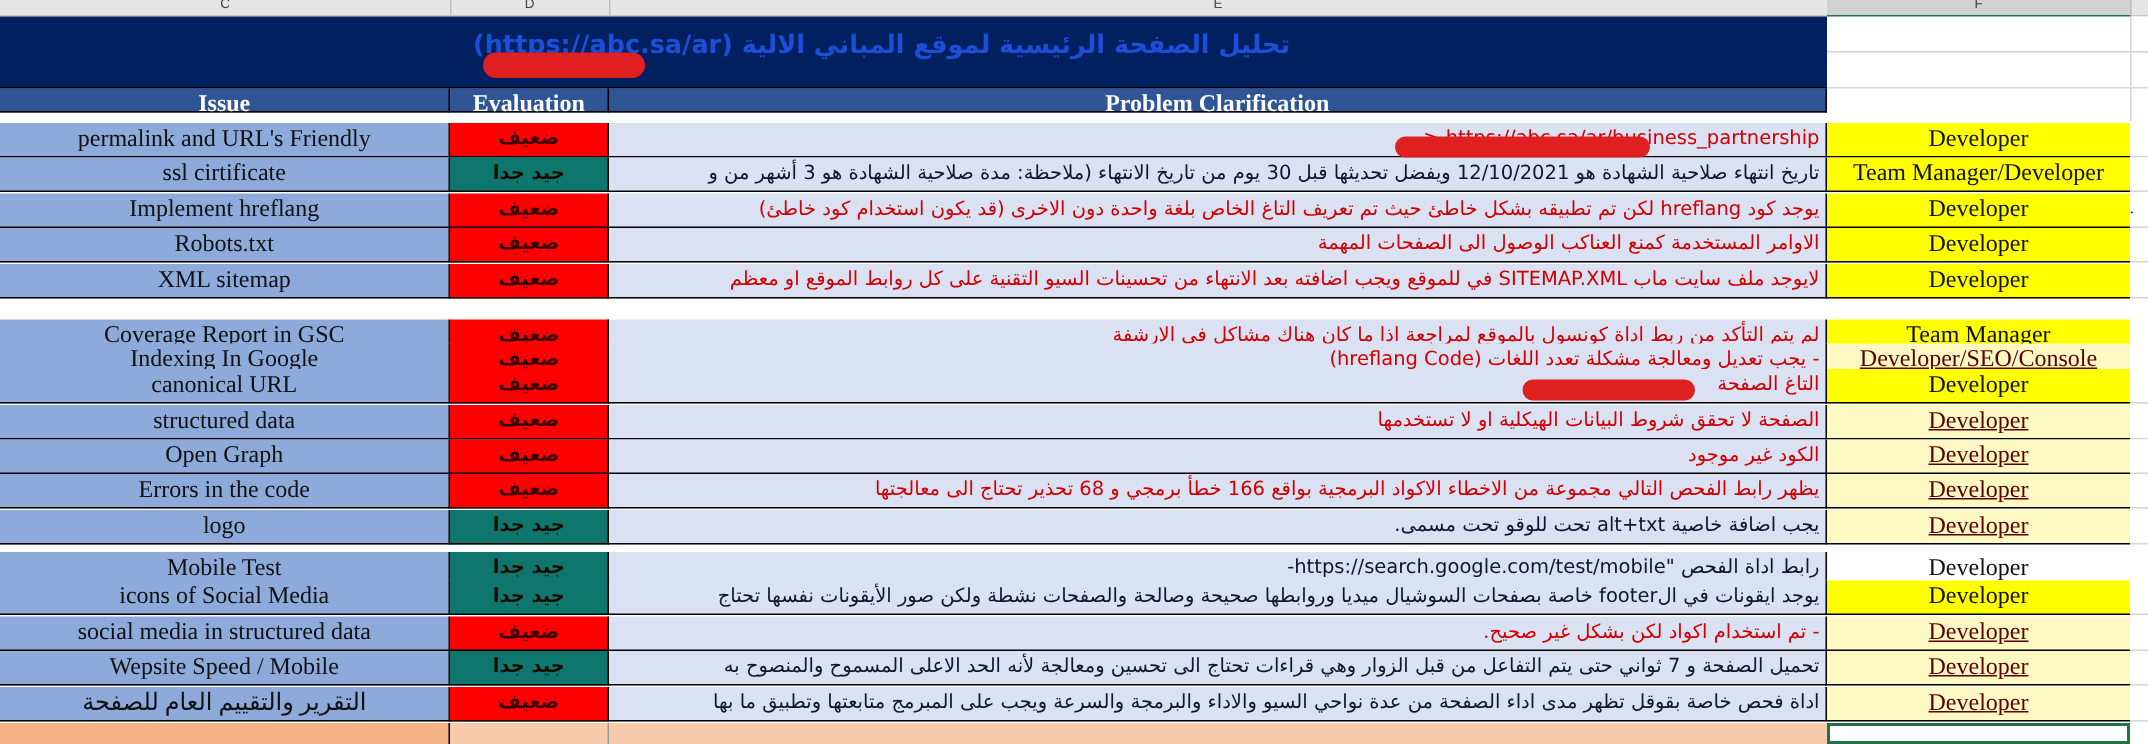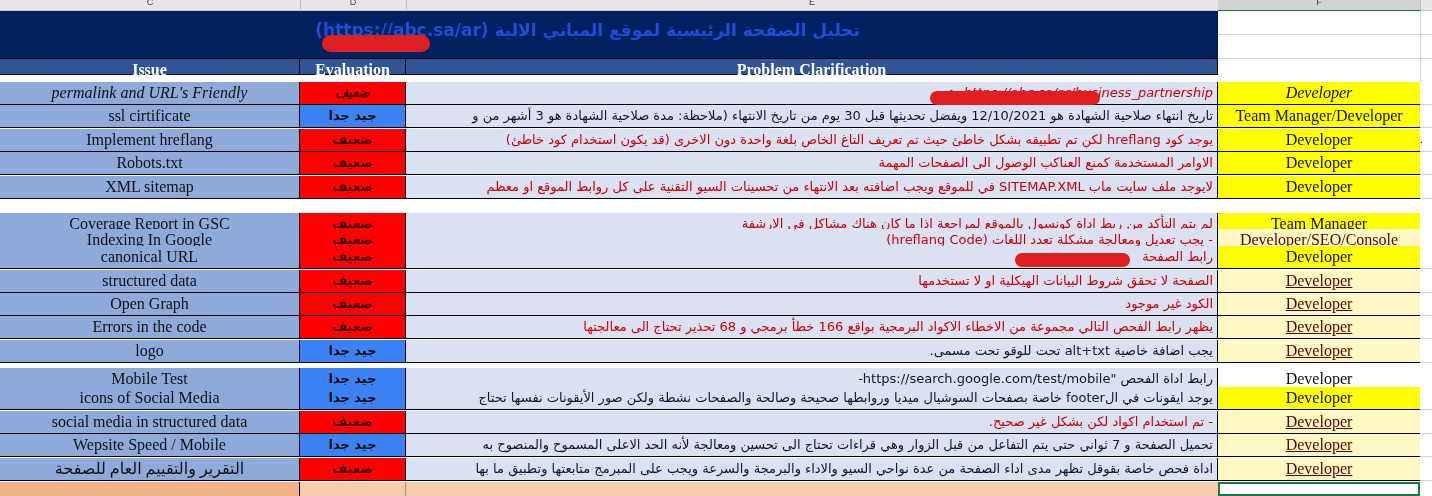--- a/index.html
+++ b/index.html
@@ -38,21 +38,21 @@
   }
   .row { position: absolute; left: 0; height: 23px; width: 1432px; }
   .cell {
     position: absolute; top: 0; height: 23px; box-sizing: border-box;
     border-bottom: 1px solid #000; border-right: 1px solid #000;
     white-space: nowrap; overflow: hidden; font-size: 16px; line-height: 22px;
   }
   .c-issue { left: 0; width: 300px; background: #8eaadb; text-align: center; color: #111; }
   .c-eval { left: 300px; width: 106px; text-align: center; font-family: "DejaVu Sans", sans-serif; font-size: 13px; font-weight: bold; }
   .c-eval.weak { background: #ff0000; color: #3a0000; }
-  .c-eval.good { background: #3b82f6; color: #1a0a00; }
+  .c-eval.good { background: #0f766e; color: #1a0a00; }
   .c-prob { left: 406px; width: 812px; background: #dae1f3; direction: rtl; text-align: right; padding-right: 4px; font-family: "DejaVu Sans", sans-serif; font-size: 13px; }
   .c-prob.red { color: #d00000; }
   .c-prob.black { color: #0f172a; }
   .c-owner { left: 1218px; width: 202px; text-align: center; color: #111; border-right: none; }
   .c-owner.yellow { background: #ffff00; }
   .c-owner.red { background: #fef9c3; color: #5a0000; text-decoration: underline; }
   .c-owner.white { background: #ffffff; }
   .c-extra { left: 1420px; width: 12px; background: #fff; border-bottom: 1px solid #d4d4d4; border-right: none; font-size: 10px; }
   .bottom-row { position: absolute; top: 482px; height: 14px; left: 0; width: 1432px; }
   .bottom-row .b1 { position: absolute; left: 0; width: 300px; height: 14px; background: #f4b183; border-right: 1px solid #000; box-sizing: border-box; }
@@ -81,21 +81,21 @@
   <div class="gl" style="top:23px;"></div>
   <div class="gl" style="top:47px;"></div>
   <div class="vl"></div>
 </div>
 
 <div class="hdr-row" style="left:0;width:300px;">Issue</div>
 <div class="hdr-row" style="left:300px;width:106px;">Evaluation</div>
 <div class="hdr-row" style="left:406px;width:812px;">Problem Clarification</div>
 
 <div id="rows">
-    <div class="row" style="top: 82px; font-style: italic;">
+    <div class="row" style="top: 82px;">
       <div class="cell c-issue">permalink and URL's Friendly</div>
       <div class="cell c-eval weak">ضعيف</div>
       <div class="cell c-prob red">https://abc.sa/ar/business_partnership &lt;</div>
       <div class="cell c-owner yellow">Developer</div>
       <div class="cell c-extra"></div>
     </div>
     <div class="row" style="top: 105px;">
       <div class="cell c-issue">ssl cirtificate</div>
       <div class="cell c-eval good">جيد جدا</div>
       <div class="cell c-prob black">تاريخ انتهاء صلاحية الشهادة هو 12/10/2021 ويفضل تحديثها قبل 30 يوم من تاريخ الانتهاء (ملاحظة: مدة صلاحية الشهادة هو 3 أشهر من و</div>
@@ -133,21 +133,21 @@
     <div class="row" style="top: 229px;">
       <div class="cell c-issue">Indexing In Google</div>
       <div class="cell c-eval weak">ضعيف</div>
       <div class="cell c-prob red">- يجب تعديل ومعالجة مشكلة تعدد اللغات (hreflang Code)</div>
       <div class="cell c-owner red">Developer/SEO/Console</div>
       <div class="cell c-extra"></div>
     </div>
     <div class="row" style="top: 246px;">
       <div class="cell c-issue">canonical URL</div>
       <div class="cell c-eval weak">ضعيف</div>
-      <div class="cell c-prob red">رابط الصفحة</div>
+      <div class="cell c-prob red">التاغ الصفحة</div>
       <div class="cell c-owner yellow">Developer</div>
       <div class="cell c-extra"></div>
     </div>
     <div class="row" style="top: 270px;">
       <div class="cell c-issue">structured data</div>
       <div class="cell c-eval weak">ضعيف</div>
       <div class="cell c-prob red">الصفحة لا تحقق شروط البيانات الهيكلية او لا تستخدمها</div>
       <div class="cell c-owner red">Developer</div>
       <div class="cell c-extra"></div>
     </div>

